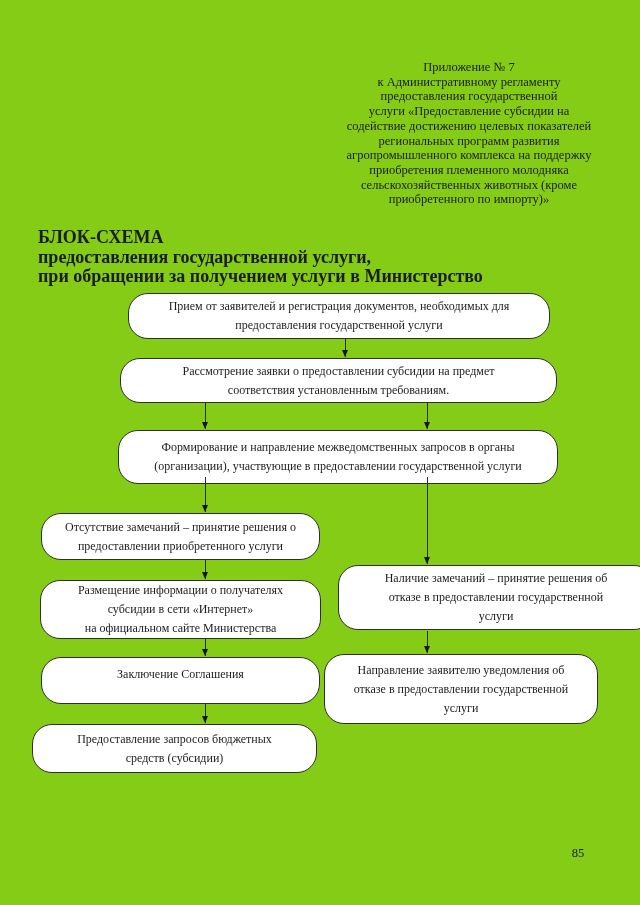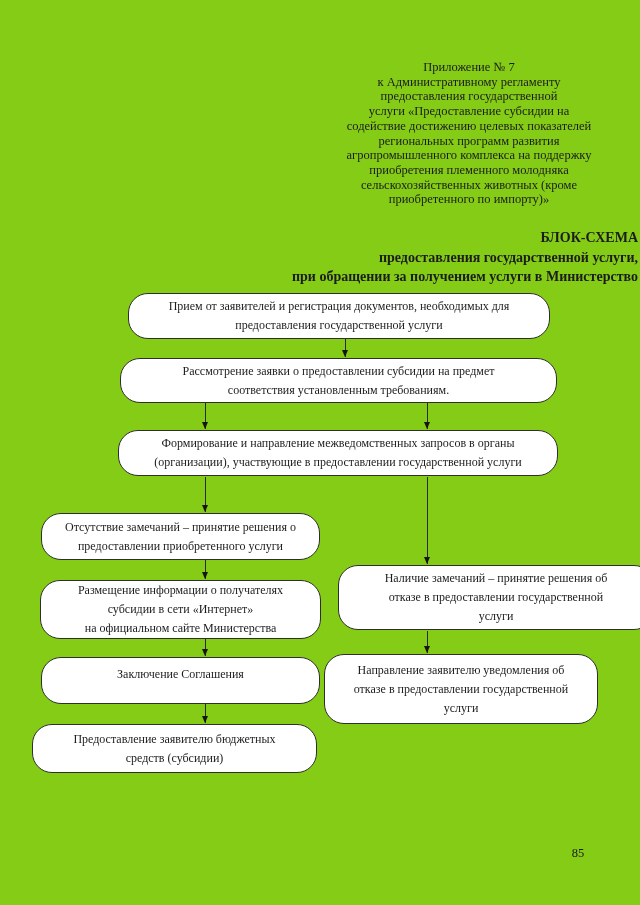--- a/index.html
+++ b/index.html
@@ -8,34 +8,34 @@
     background:#84cc16; font-family:"Liberation Serif", serif; color:#1c1c1c;
     overflow:hidden;
   }
   .appendix {
     position:absolute; left:299px; top:60px; width:340px;
     text-align:center; font-size:12.5px; line-height:14.7px;
     white-space:pre-line;
   }
   .doc-title {
     position:absolute; left:38px; top:228px; width:600px;
-    text-align:right; font-weight:bold; font-size:14px; line-height:19.5px;
+    text-align:left; font-weight:bold; font-size:18px; line-height:19.5px;
     white-space:pre-line;
   }
   .box {
     position:absolute; box-sizing:border-box;
     border:1px solid #2e2e2e; border-radius:20px; background:#fff;
     display:flex; align-items:center; justify-content:center;
     text-align:center; font-size:12px; line-height:19px;
     white-space:pre-line; padding:2px 18px;
   }
   .box.top-align { align-items:flex-start; padding-top:7px; }
   .b1  { left:128px; top:293px; width:422px; height:46px; }
   .b2  { left:120px; top:358px; width:437px; height:45px; }
-  .b3  { left:118px; top:430px; width:440px; height:46px; }
+  .b3  { left:118px; top:430px; width:440px; height:54px; }
   .b4  { left:41px;  top:513px; width:279px; height:47px; }
   .b5  { left:40px;  top:580px; width:281px; height:59px; }
   .b6  { left:41px;  top:657px; width:279px; height:47px; }
   .b7  { left:32px;  top:724px; width:285px; height:49px; }
   .bR1 { left:338px; top:565px; width:316px; height:65px; }
   .bR2 { left:324px; top:654px; width:274px; height:70px; }
   .arrow { position:absolute; width:1px; background:#2a2a2a; }
   .arrow::after {
     content:""; position:absolute; left:-3px; bottom:0; width:0; height:0;
     border-left:3.5px solid transparent; border-right:3.5px solid transparent;
@@ -94,21 +94,21 @@
   <div class="arrow a4"></div>
 
   <div class="box b5">Размещение информации о получателях
 субсидии в сети «Интернет»
 на официальном сайте Министерства</div>
   <div class="arrow a5"></div>
 
   <div class="box b6 top-align">Заключение Соглашения</div>
   <div class="arrow a6"></div>
 
-  <div class="box b7">Предоставление заявителю бюджетных
+  <div class="box b7">Предоставление запросов бюджетных
 средств (субсидии)</div>
 
   <div class="box bR1">Наличие замечаний – принятие решения об
 отказе в предоставлении государственной
 услуги</div>
   <div class="arrow aR"></div>
 
   <div class="box bR2">Направление заявителю уведомления об
 отказе в предоставлении государственной
 услуги</div>

